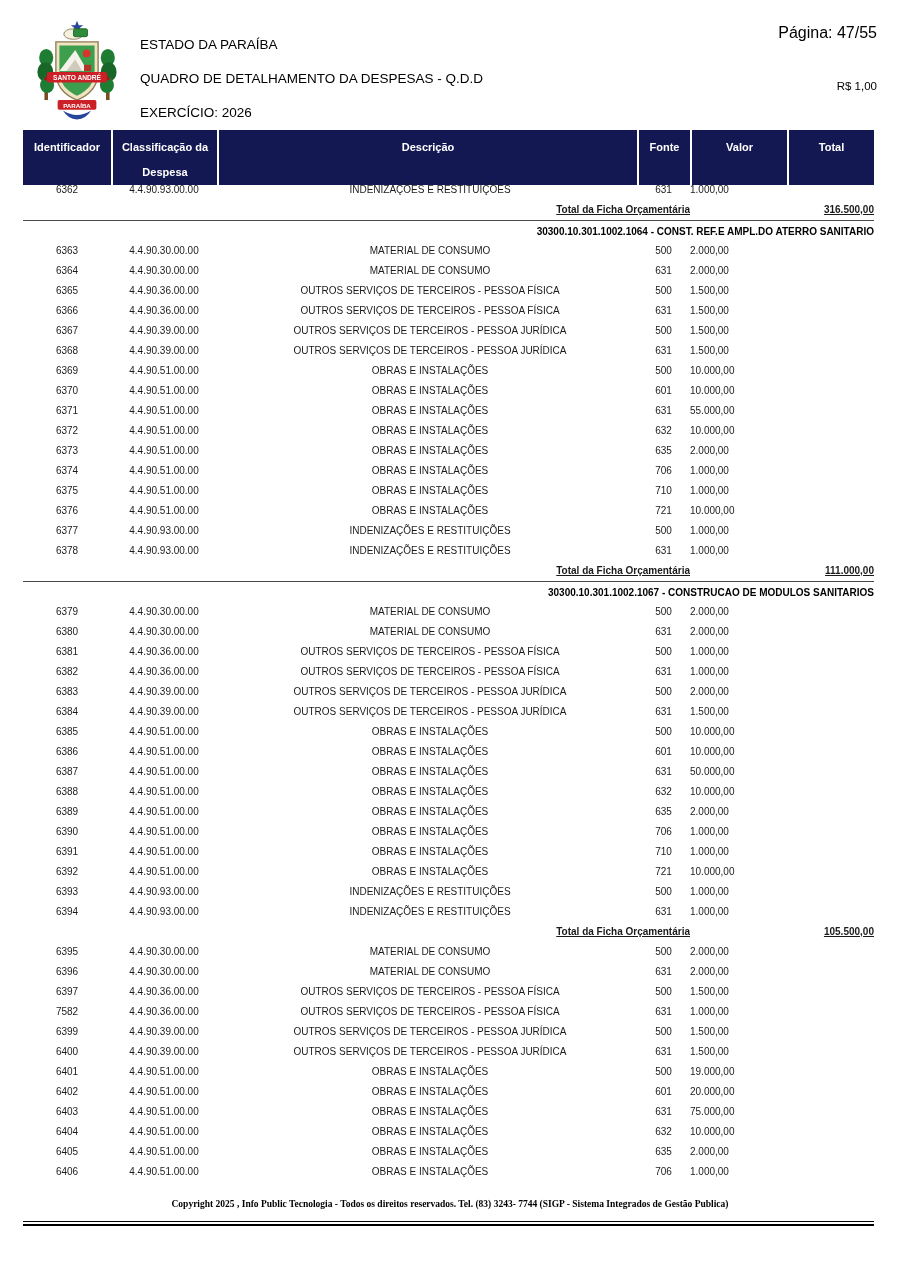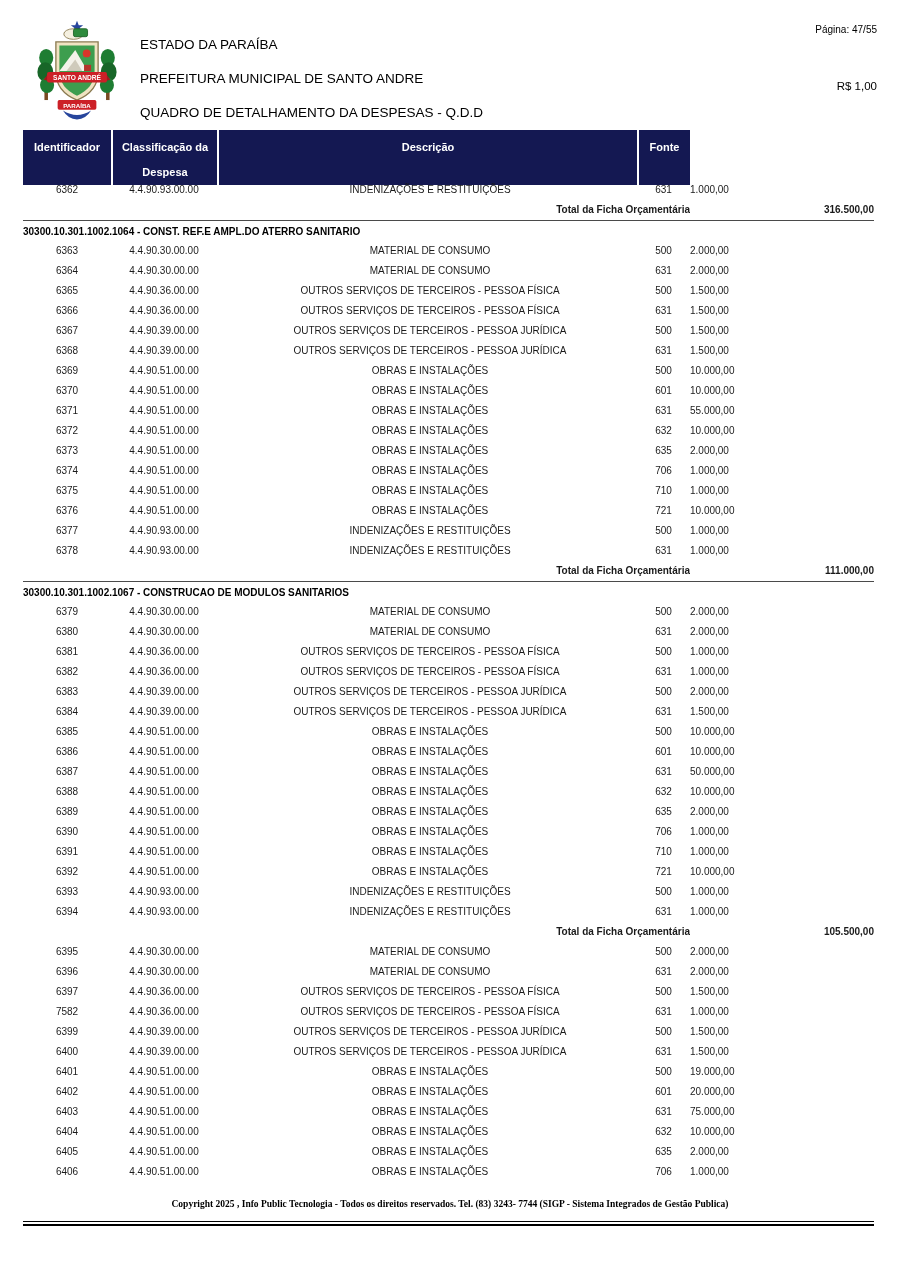--- a/index.html
+++ b/index.html
@@ -13,21 +13,21 @@
     --header-bg:#141852;
     --header-text:#ffffff;
     --rule-color:#4a4a4a;
   }
 
   
   .page-header { position:absolute; left:0; top:0; width:900px; height:128px; }
   .logo { position:absolute; left:33px; top:18px; width:88px; height:106px; }
   .title-block { position:absolute; left:140px; top:22px; }
   .title-line { font-weight:normal; font-size:13.5px; line-height:22px; color:#000; white-space:nowrap;margin-top:12px; }
-  .page-no { position:absolute; right:23px; top:24px; font-size:10px; color:#000; }
+  .page-no { position:absolute; right:23px; top:24px; font-size:16px; color:#000; }
   .currency { position:absolute; right:23px; top:80px; font-size:11.5px; color:#000; }
 
   
   .qdd-table { position:absolute; left:23px; top:130px; width:851px; }
   .thead { display:grid; grid-template-columns:88px 106px 420px 53px 97px 87px; height:50px; }
   .th {
     background:var(--header-bg); color:var(--header-text);
     font-weight:bold; font-size:11px; text-align:center;
     padding-top:5px; line-height:25px; box-sizing:border-box;
   }
@@ -36,26 +36,26 @@
   .tbody { }
   .trow { display:grid; grid-template-columns:88px 106px 420px 53px 97px 87px; height:20px; line-height:20px; font-size:10px; }
   .td { overflow:hidden; white-space:nowrap; }
   .c-id { text-align:center; }
   .c-class { text-align:center; }
   .c-desc { text-align:center; padding-left:6px; }
   .c-fonte { text-align:center; }
   .c-valor { text-align:left; padding-right:4px; box-sizing:border-box; }
   .c-total { text-align:right; }
 
-  .total-row { grid-template-columns:667px 184px; font-weight:bold; }
+  .total-row { grid-template-columns:667px 184px; font-weight:bold;text-decoration:underline; }
   .t-label { text-align:right; }
   .t-value { text-align:right; }
 
   .section-row { display:block; border-top:1px solid var(--rule-color); font-weight:bold; color:#000; }
-  .s-title { display:block; height:19px; line-height:19px; padding-top:1px; }
+  .s-title { display:block; height:19px; line-height:19px; padding-top:1px;text-align:right; }
 
   
   .footer-rule {
     position:absolute; left:23px; top:1221px; width:851px; height:2px;
     border-top:1px solid #000; border-bottom:2px solid #000;
   }
   .footer-text {
     position:absolute; left:0; top:1199px; width:900px;
     text-align:center; font-family:"Liberation Serif", serif;
     font-weight:bold; font-size:9.5px; color:#000;
@@ -97,35 +97,36 @@
     <text x="50" y="69" text-anchor="middle" font-size="7.5" font-weight="bold" fill="#ffffff" font-family="Liberation Sans, sans-serif">SANTO ANDRÉ</text>
 
     <rect x="28" y="92" width="44" height="11" rx="2" fill="#cc2027"></rect>
     <text x="50" y="100.5" text-anchor="middle" font-size="7" font-weight="bold" fill="#ffffff" font-family="Liberation Sans, sans-serif">PARAÍBA</text>
 
     <path d="M34 104 q16 10 32 0 q-6 10 -16 10 q-10 0 -16 -10 z" fill="#27459c"></path>
   </svg>
 
   <div class="title-block">
     <div class="title-line">ESTADO DA PARAÍBA</div>
-    <div class="title-line">PREFEITURA MUNICIPAL DE SANTO ANDRE</div>
     <div class="title-line">QUADRO DE DETALHAMENTO DA DESPESAS - Q.D.D</div>
     <div class="title-line">EXERCÍCIO: 2026</div>
   </div>
 
   <div class="page-no">Página: 47/55</div>
   <div class="currency">R$ 1,00</div>
 </div>
 
 <div class="qdd-table">
   <div class="thead">
     <div class="th">Identificador</div>
     <div class="th">Classificação da Despesa</div>
     <div class="th">Descrição</div>
     <div class="th">Fonte</div>
+    <div class="th">Valor</div>
+    <div class="th">Total</div>
   </div>
   <div class="tbody">
       <div class="trow">
         <div class="td c-id">6362</div>
         <div class="td c-class">4.4.90.93.00.00</div>
         <div class="td c-desc">INDENIZAÇÕES E RESTITUIÇÕES</div>
         <div class="td c-fonte">631</div>
         <div class="td c-valor">1.000,00</div>
         <div class="td c-total"></div>
       </div>

